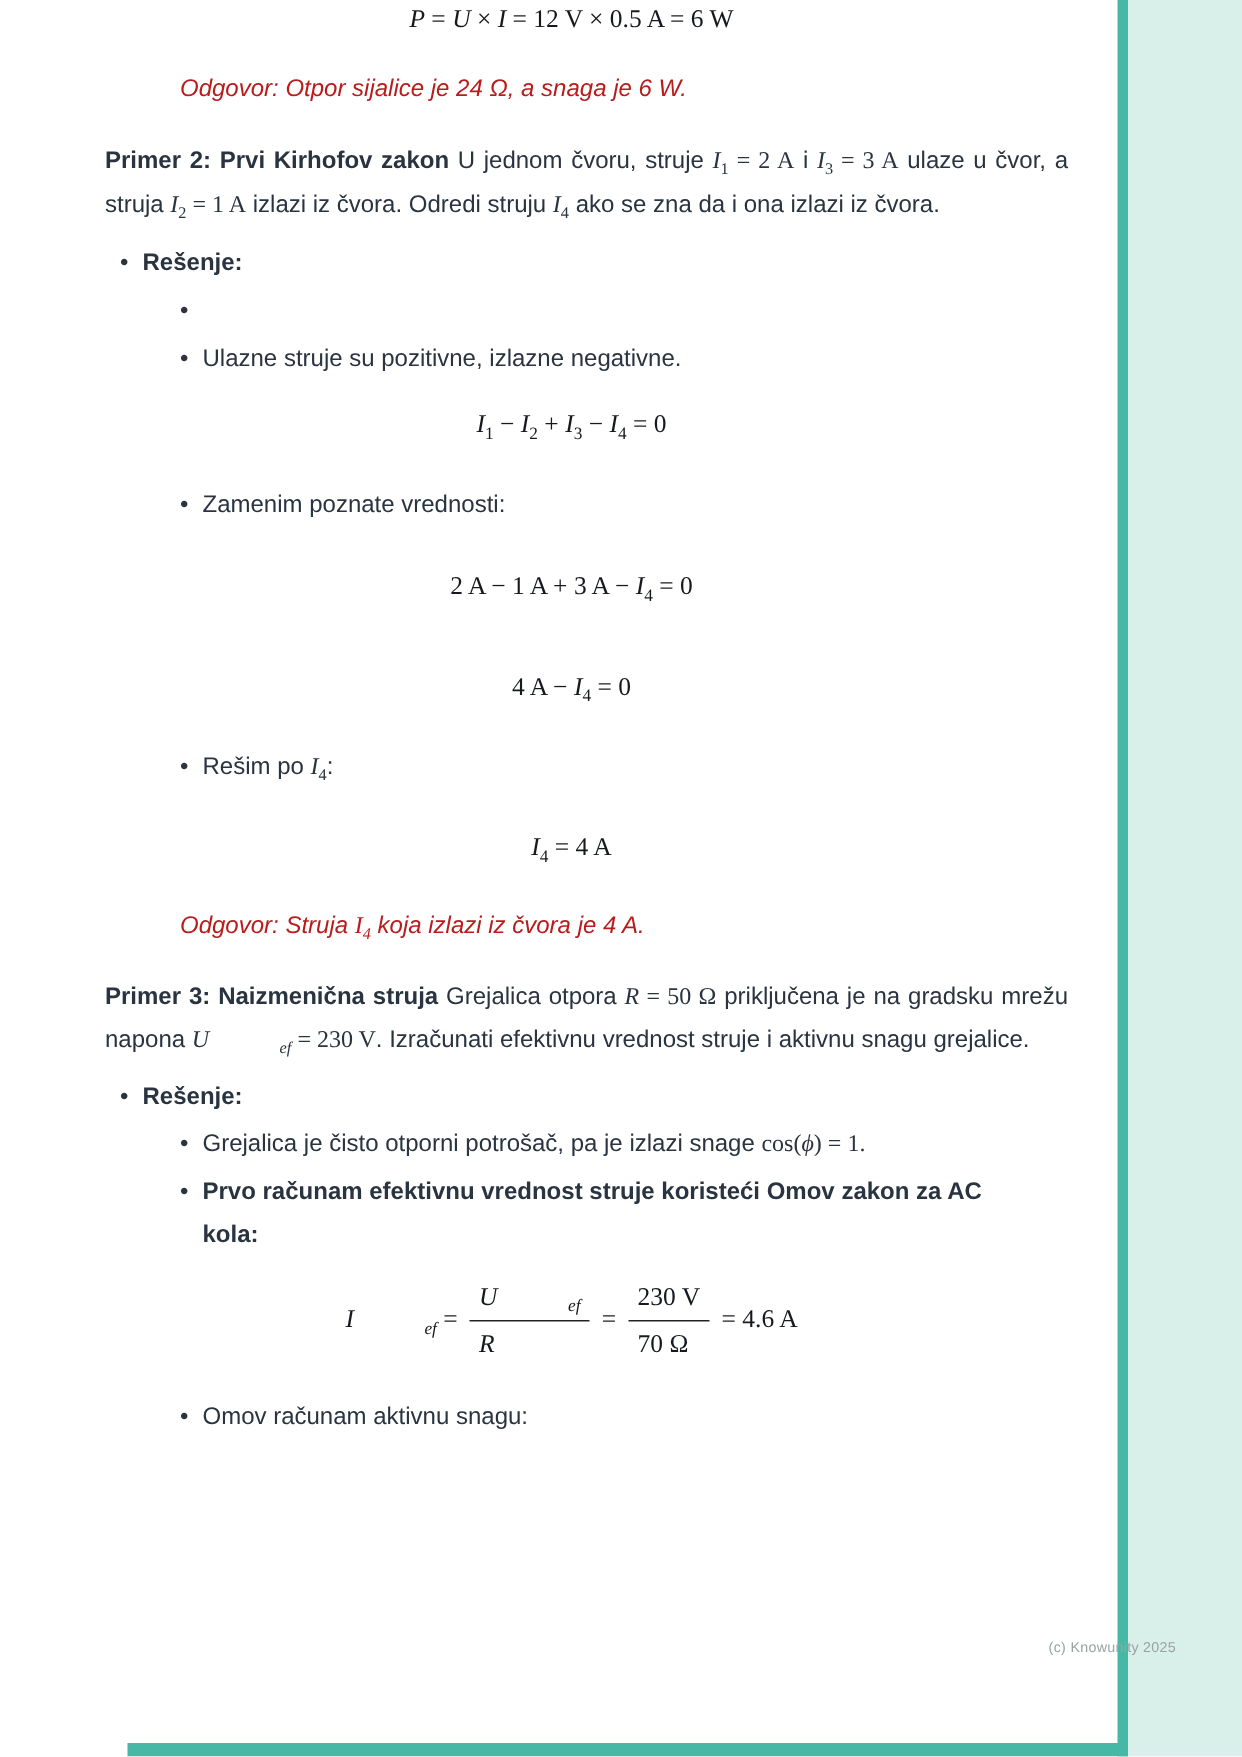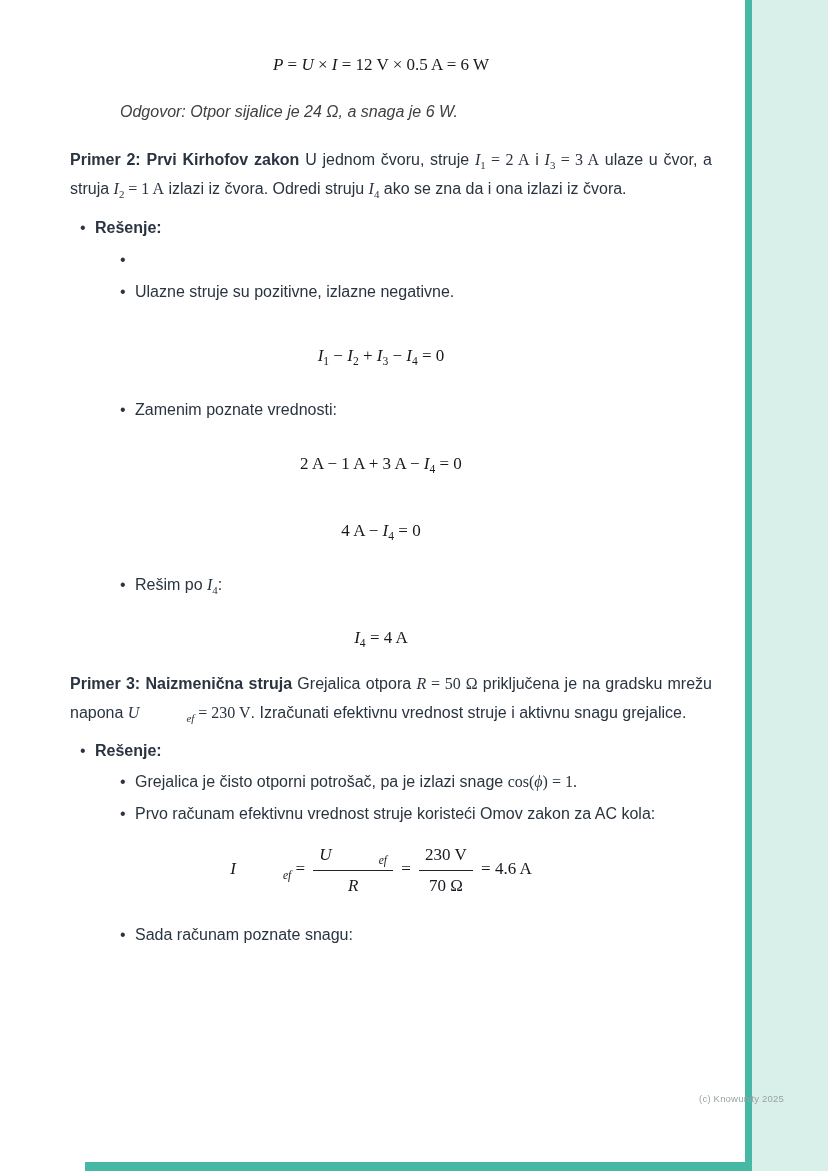--- a/index.html
+++ b/index.html
@@ -44,44 +44,44 @@
     line-height: 26px;
     text-align: center;
     color: #16191d;
     padding-right: 20px;
   }
   .formula-tall { line-height: normal; }
 
   .frac {
     display: inline-flex;
     flex-direction: column;
-    align-items: center;
+    align-items: flex-start;
     vertical-align: middle;
     text-align: center;
     margin: 0 4px;
   }
   .fnum { border-bottom: 1px solid #222; padding: 1px 6px 3px; line-height: 24px; }
   .fden { padding: 3px 6px 1px; line-height: 24px; }
 
   .answer {
     margin-left: 50px;
     font-style: italic;
     line-height: 28px;
-    color: #404040;
+    color: #b91c1c;
   }
   .para {
     line-height: 29px;
     text-align: justify;
   }
   .li { display: flex; line-height: 29px; }
   .li .dot { flex: 0 0 15px; }
   .l1 { padding-left: 10px; }
   .l2 { padding-left: 50px; }
   .litext { flex: 1 1 auto; }
-  .w520 { max-width: 522px; }
+  .w520 { max-width: 522px; font-weight: bold; }
 
   
   .side-band {
     position: absolute;
     top: 0; right: 0;
     width: 76px; height: 100%;
     background: #d9efe9;
   }
   .side-line {
     position: absolute;
@@ -106,58 +106,59 @@
     letter-spacing: 0.2px;
   }
 </style>
 </head>
 <body>
 
 <div class="page">
 
   <main class="content">
 
-    <div class="formula" style="margin-top:52px"><span class="it">P</span><span class="rm"> = </span><span class="it">U</span><span class="rm"> × </span><span class="it">I</span><span class="rm"> = 12 V × 0.5 A = 6 W</span></div>
+    <div class="formula" style=""><span class="it">P</span><span class="rm"> = </span><span class="it">U</span><span class="rm"> × </span><span class="it">I</span><span class="rm"> = 12 V × 0.5 A = 6 W</span></div>
 
     <div class="answer" style="margin-top:20px"><span>Odgovor: Otpor sijalice je 24 Ω, a snaga je 6 W.</span></div>
 
     <p class="para" style="margin-top:19px"><span class="bold">Primer 2: Prvi Kirhofov zakon</span><span> U jednom čvoru, struje </span><span class="it">I</span><sub>1</sub><span class="rm"> = 2 A</span><span> i </span><span class="it">I</span><sub>3</sub><span class="rm"> = 3 A</span><span> ulaze u čvor, a struja </span><span class="it">I</span><sub>2</sub><span class="rm"> = 1 A</span><span> izlazi iz čvora. Odredi struju </span><span class="it">I</span><sub>4</sub><span> ako se zna da i ona izlazi iz čvora.</span></p>
 
     <div class="li l1" style="margin-top:10px">
       <span class="dot">•</span>
       <div class="litext"><span class="bold">Rešenje:</span></div>
     </div>
 
     <div class="li l2" style="margin-top:3px">
       <span class="dot">•</span>
     </div>
 
     <div class="li l2" style="margin-top:3px">
       <span class="dot">•</span>
       <div class="litext"><span>Ulazne struje su pozitivne, izlazne negativne.</span></div>
     </div>
 
-    <div class="formula" style="margin-top:37px"><span class="it">I</span><sub>1</sub><span class="rm"> − </span><span class="it">I</span><sub>2</sub><span class="rm"> + </span><span class="it">I</span><sub>3</sub><span class="rm"> − </span><span class="it">I</span><sub>4</sub><span class="rm"> = 0</span></div>
+    <div class="formula" style="margin-top:16px"><span class="it">I</span><sub>1</sub><span class="rm"> − </span><span class="it">I</span><sub>2</sub><span class="rm"> + </span><span class="it">I</span><sub>3</sub><span class="rm"> − </span><span class="it">I</span><sub>4</sub><span class="rm"> = 0</span></div>
 
     <div class="li l2" style="margin-top:26px">
       <span class="dot">•</span>
       <div class="litext"><span>Zamenim poznate vrednosti:</span></div>
     </div>
 
     <div class="formula" style="margin-top:27px"><span class="rm">2 A − 1 A + 3 A − </span><span class="it">I</span><sub>4</sub><span class="rm"> = 0</span></div>
 
     <div class="formula" style="margin-top:41px"><span class="rm">4 A − </span><span class="it">I</span><sub>4</sub><span class="rm"> = 0</span></div>
 
     <div class="li l2" style="margin-top:26px">
       <span class="dot">•</span>
       <div class="litext"><span>Rešim po </span><span class="it">I</span><sub>4</sub><span>:</span></div>
     </div>
 
     <div class="formula" style="margin-top:26px"><span class="it">I</span><sub>4</sub><span class="rm"> = 4 A</span></div>
 
+    <div class="answer" style="margin-top:26px"><span>Odgovor: Struja </span><span class="it">I</span><sub>4</sub><span> koja izlazi iz čvora je 4 A.</span></div>
 
     <p class="para" style="margin-top:18px"><span class="bold">Primer 3: Naizmenična struja</span><span> Grejalica otpora </span><span class="it">R</span><span class="rm"> = 50 Ω</span><span> priključena je na gradsku mrežu napona </span><span class="it">U</span><sub class="it">ef</sub><span class="rm"> = 230 V</span><span>. Izračunati efektivnu vrednost struje i aktivnu snagu grejalice.</span></p>
 
     <div class="li l1" style="margin-top:9px">
       <span class="dot">•</span>
       <div class="litext"><span class="bold">Rešenje:</span></div>
     </div>
 
     <div class="li l2" style="margin-top:2px">
       <span class="dot">•</span>
@@ -172,21 +173,21 @@
     <div class="formula formula-tall" style="margin-top:14px"><span class="it">I</span><sub class="it">ef</sub><span class="rm"> = </span><span class="frac">
           <span class="fnum"><span class="it">U</span><sub class="it">ef</sub></span>
           <span class="fden"><span class="it">R</span></span>
         </span><span class="rm"> = </span><span class="frac">
           <span class="fnum"><span class="rm">230 V</span></span>
           <span class="fden"><span class="rm">70 Ω</span></span>
         </span><span class="rm"> = 4.6 A</span></div>
 
     <div class="li l2" style="margin-top:21px">
       <span class="dot">•</span>
-      <div class="litext"><span>Sada računam poznate snagu:</span></div>
+      <div class="litext"><span>Omov računam aktivnu snagu:</span></div>
     </div>
 
 
   </main>
 
   <div class="side-band"></div>
   <div class="side-line"></div>
   <div class="bottom-bar"></div>
 
   <div class="watermark">(c) Knowunity 2025</div>

